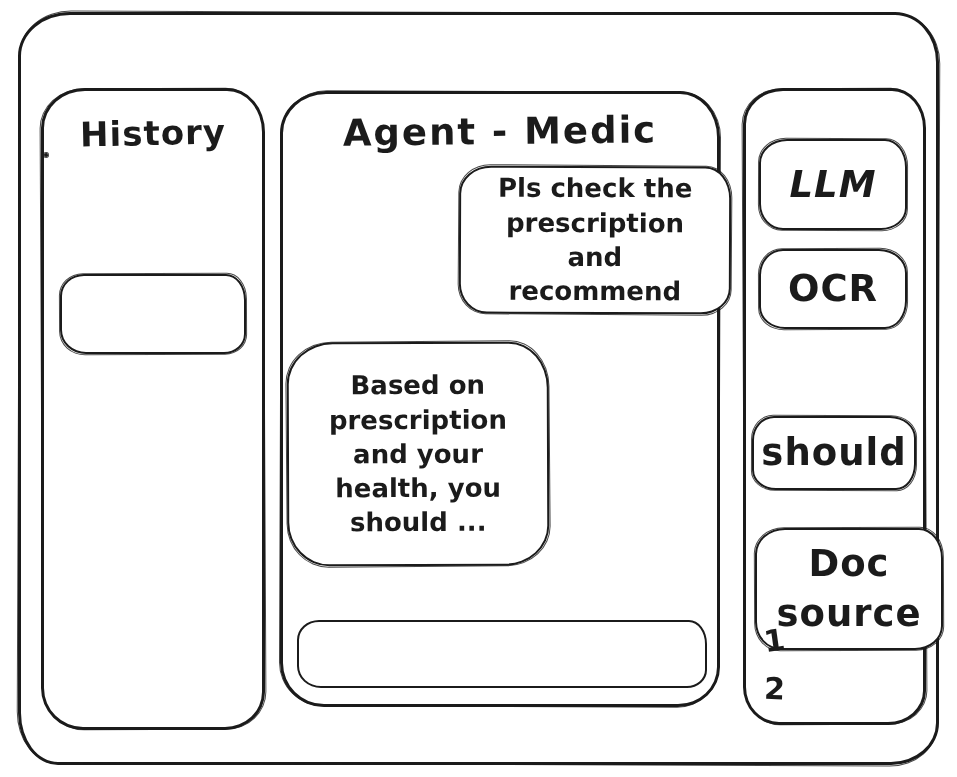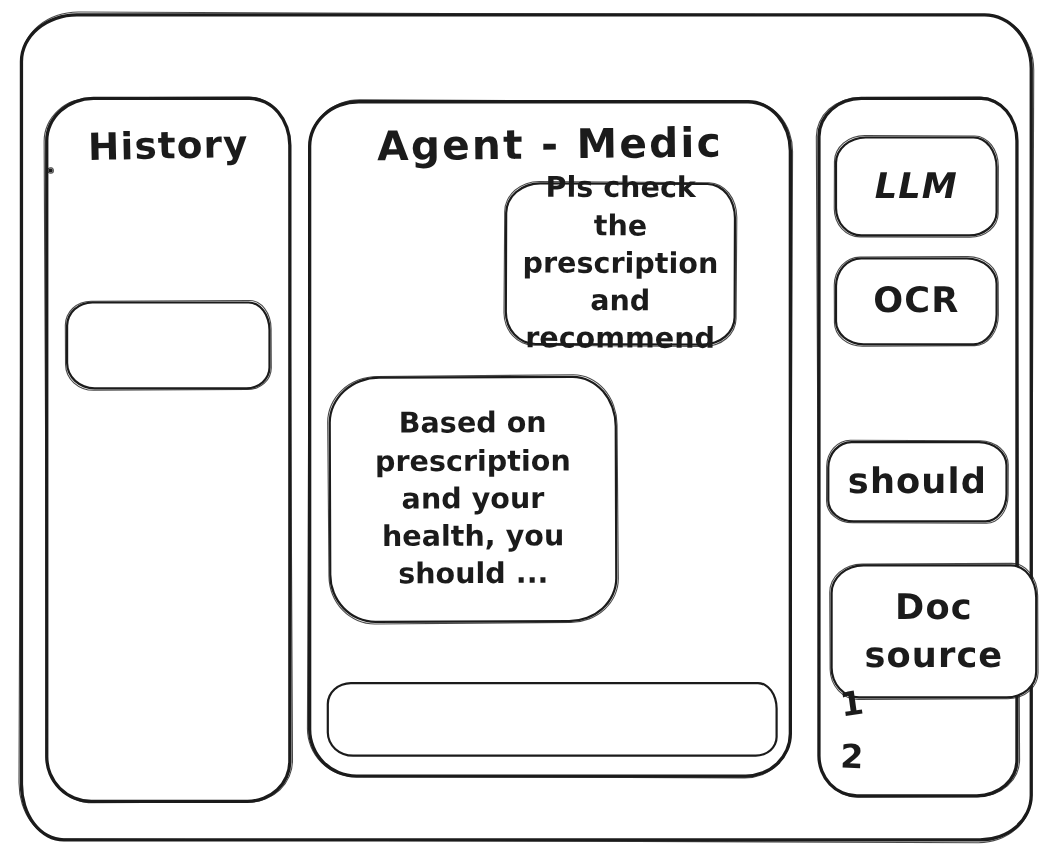--- a/index.html
+++ b/index.html
@@ -30,38 +30,38 @@
   .h-item{position:absolute;border-radius:24px 20px 22px 26px / 22px 26px 20px 24px;}
   .h-item2{left:16px;top:183px;width:186px;height:80px;}
 
   
   .chat{position:absolute;left:259px;top:76px;width:440px;height:616px;
         border-radius:46px 40px 42px 44px / 42px 46px 40px 44px;}
   .chat-title{margin-top:16px;text-align:center;font-size:37px;font-weight:700;
               letter-spacing:2px;transform:rotate(-.6deg);}
   .bubble{position:absolute;display:flex;align-items:center;justify-content:center;
           text-align:center;font-size:26px;font-weight:600;line-height:1.32;}
-  .bubble-user{left:176px;top:72px;width:210px;height:148px;padding:10px 22px;
+  .bubble-user{left:176px;top:72px;width:272px;height:148px;padding:10px 22px;
                border-radius:32px 26px 30px 28px / 28px 32px 26px 30px;
                transform:rotate(.2deg);}
-  .bubble-bot{left:16px;top:248px;width:262px;height:224px;padding:10px 34px;
+  .bubble-bot{left:4px;top:248px;width:262px;height:224px;padding:10px 34px;
               border-radius:46px 40px 44px 42px / 42px 46px 40px 44px;
               transform:rotate(-.2deg);}
   .chat-input{position:absolute;left:14px;bottom:16px;width:410px;height:68px;
               border-radius:22px 18px 20px 24px / 20px 24px 18px 22px;
               font:600 24px "DejaVu Sans",sans-serif;color:var(--ink);
               padding:0 20px;outline:none;}
 
   
   .tools{position:absolute;left:722px;top:73px;width:183px;height:637px;
          border-radius:40px 34px 38px 36px / 36px 40px 34px 38px;}
   .tool{position:absolute;display:flex;align-items:center;justify-content:center;
-        text-align:center;font-family:"DejaVu Sans",sans-serif;font-size:32px;
+        text-align:center;font-family:"DejaVu Sans",sans-serif;font-size:37px;
         font-weight:600;letter-spacing:1px;color:var(--ink);cursor:pointer;
-        line-height:1.35;padding:20px 10px;}
+        line-height:1.35;padding:20px 10px;margin-top:15px;}
   .tool-llm{left:13px;top:33px;width:148px;height:91px;
             border-radius:28px 22px 26px 24px / 24px 28px 22px 26px;
             font-style:italic;}
   .tool-ocr{left:13px;top:143px;width:148px;height:80px;
             border-radius:24px 28px 22px 26px / 26px 24px 28px 22px;}
   .tool-params{left:6px;top:310px;width:164px;height:74px;
                border-radius:22px 26px 20px 24px / 24px 22px 26px 20px;}
   .tool-doc{left:9px;top:422px;width:188px;height:122px;
             border-radius:30px 24px 28px 26px / 26px 30px 24px 28px;}
   .doc-num{position:absolute;font-size:30px;font-weight:700;}

